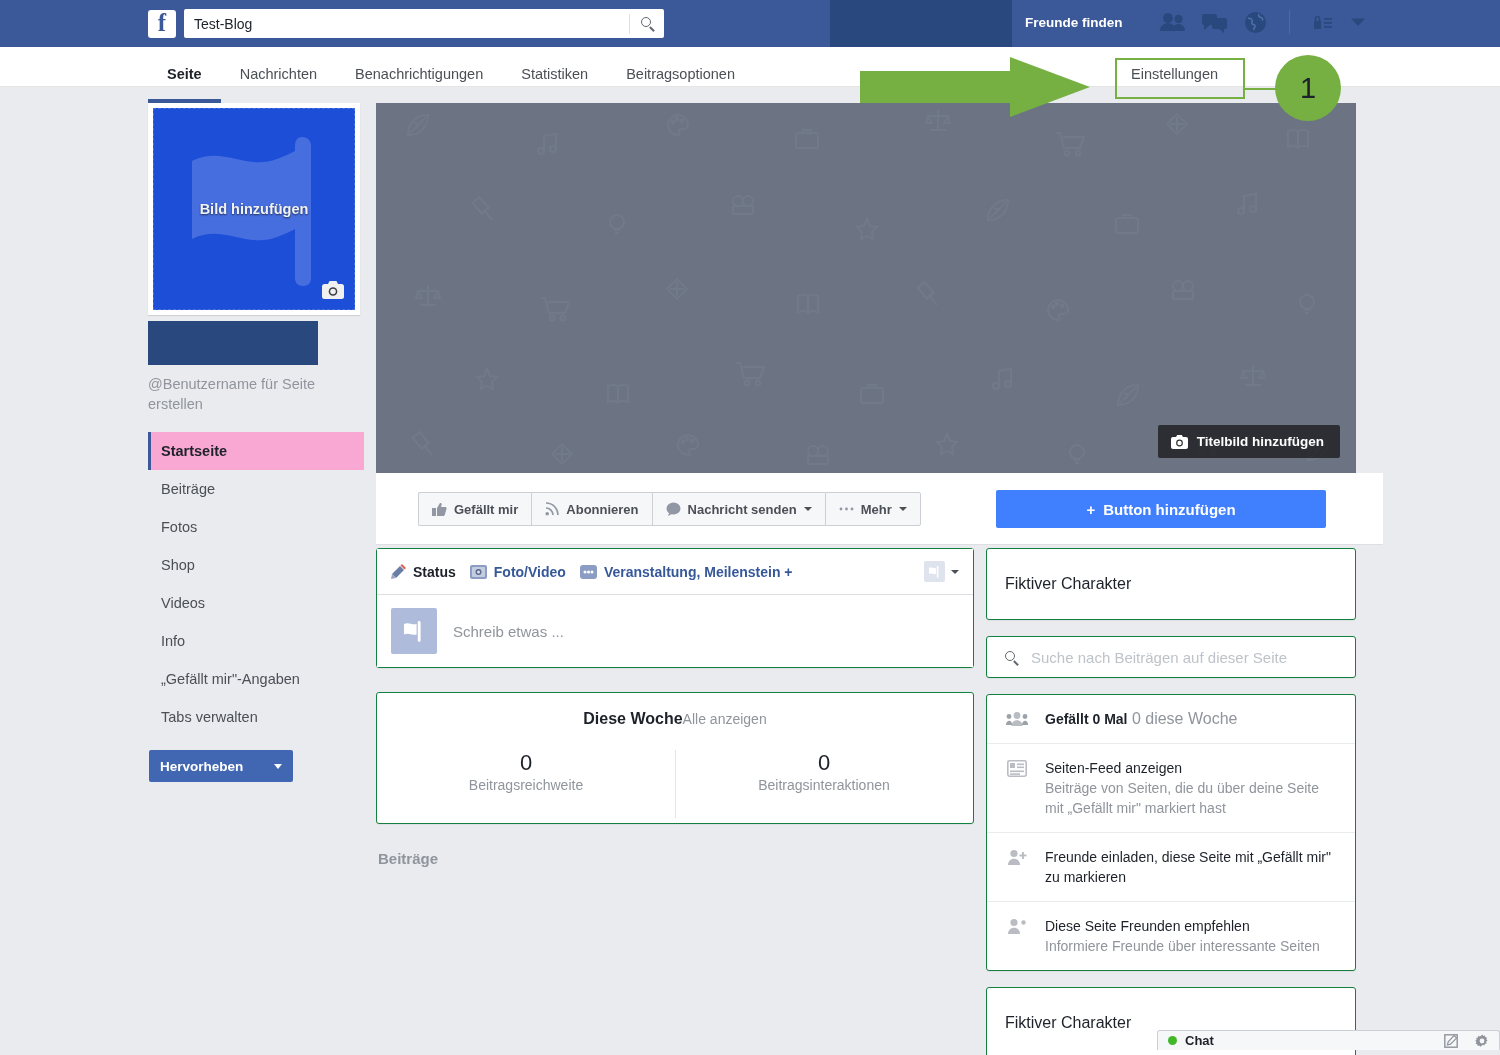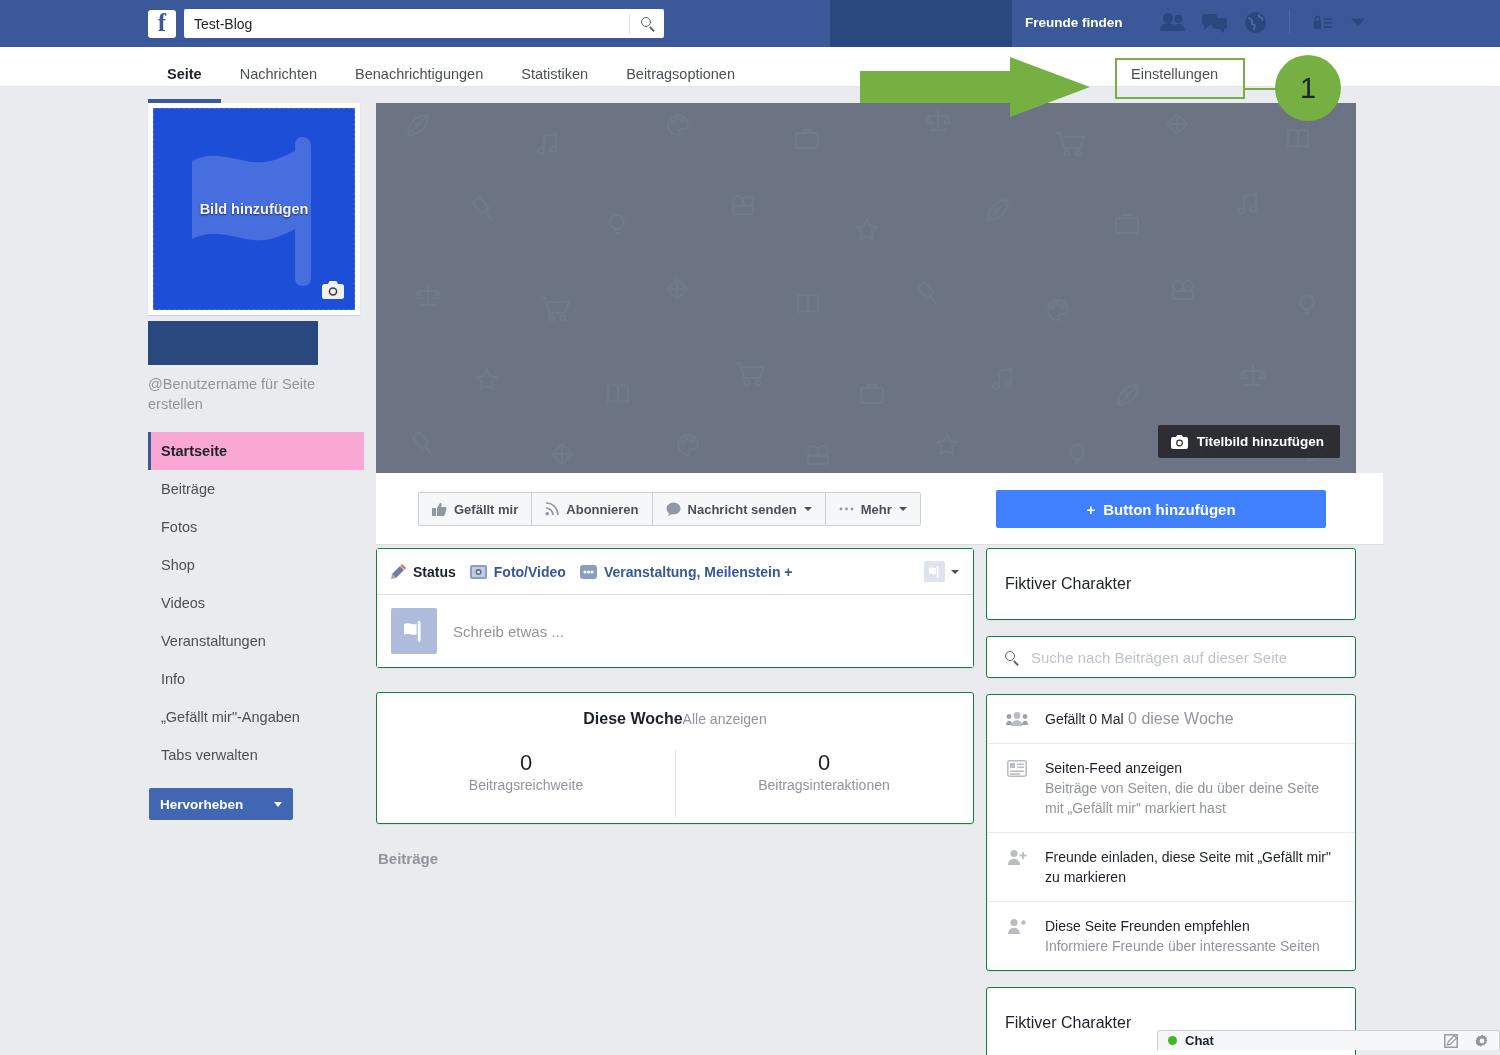--- a/index.html
+++ b/index.html
@@ -179,21 +179,21 @@
   .rc-title { padding: 26px 18px; font-size: 16px; color: #1d2129; }
   .rc-search { margin-top: 16px; height: 42px; display: flex; align-items: center; padding: 0 18px; gap: 13px; cursor: text; }
   .rc-search-ph { font-size: 15px; color: #bec3c9; }
   .rc-list { margin-top: 16px; }
   .rc-row { display: flex; gap: 16px; padding: 14px 18px; border-bottom: 1px solid #e9ebee; cursor: pointer; align-items: flex-start; }
   .rc-row:last-child { border-bottom: 0; }
   .rc-ico { width: 24px; flex: 0 0 24px; display: flex; justify-content: center; padding-top: 2px; }
   .rc-main { font-size: 14px; color: #1d2129; line-height: 20px; }
   .rc-sub { font-size: 14px; color: #90949c; line-height: 20px; }
   .rc-inline-sub { color: #90949c; font-weight: normal; }
-  .rc-bold { font-weight: normal; }
+  .rc-bold { font-weight: bold; }
   .rc-title2 { margin-top: 16px; }
   .rc-info { margin-top: 16px; padding: 16px 18px; font-size: 16px; font-weight: bold; color: #1d2129; }
 
   
   .chatbar {
     position: absolute; left: 1157px; top: 1030px; width: 343px; height: 20px;
     background: #f6f7f9; border: 1px solid #ccd0d5; border-bottom: 0; border-radius: 3px 3px 0 0;
     display: flex; align-items: center; padding: 0 10px; gap: 8px;
   }
   .chat-dot { width: 9px; height: 9px; border-radius: 50%; background: #42b72a; }
@@ -451,21 +451,20 @@
       <div class="title-placeholder"></div>
 
       <div class="username-link">@Benutzername für Seite erstellen</div>
 
       <div class="lnav">
         <div class="lnav-item active">Startseite</div>
         <div class="lnav-item">Beiträge</div>
         <div class="lnav-item">Fotos</div>
         <div class="lnav-item">Shop</div>
         <div class="lnav-item">Videos</div>
-        <div class="lnav-item">Veranstaltungen</div>
         <div class="lnav-item">Info</div>
         <div class="lnav-item">„Gefällt mir"-Angaben</div>
         <div class="lnav-item">Tabs verwalten</div>
       </div>
 
       <div class="promote-btn">
         <span>Hervorheben</span>
         <span class="caret-w"></span>
       </div>
     </div>

